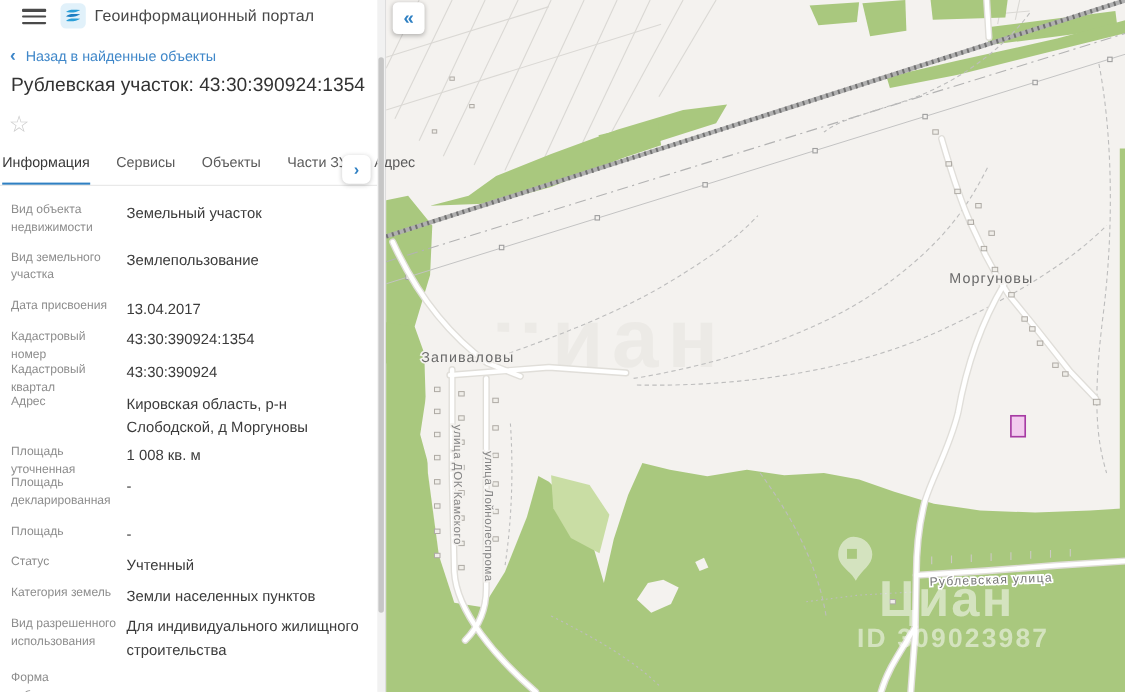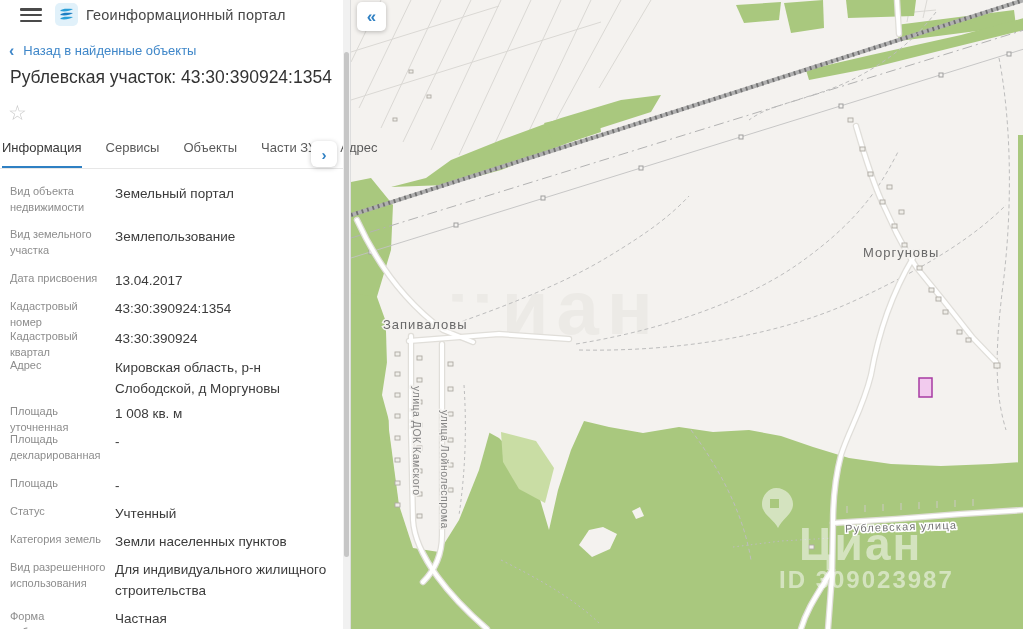--- a/index.html
+++ b/index.html
@@ -79,21 +79,21 @@
     <div class="tab">Части ЗУ</div>
     <div class="tab">Адрес</div>
   </div>
   <div class="tabs-more">
     <span>›</span>
   </div>
   <div class="tabs-divider"></div>
 
   <div class="row" style="top:183px">
     <div class="lbl">Вид объекта недвижимости</div>
-    <div class="val">Земельный портал</div>
+    <div class="val">Земельный участок</div>
   </div>
   <div class="row" style="top:226px">
     <div class="lbl">Вид земельного участка</div>
     <div class="val">Землепользование</div>
   </div>
   <div class="row" style="top:270px">
     <div class="lbl">Дата присвоения</div>
     <div class="val">13.04.2017</div>
   </div>
   <div class="row" style="top:298px">
@@ -127,21 +127,20 @@
   <div class="row" style="top:559px">
     <div class="lbl">Вид разрешенного использования</div>
     <div class="val">Для индивидуального жилищного строительства</div>
   </div>
   <div class="row" style="top:531px">
     <div class="lbl">Категория земель</div>
     <div class="val">Земли населенных пунктов</div>
   </div>
   <div class="row" style="top:608px">
     <div class="lbl">Форма собственности</div>
-    <div class="val">Частная</div>
   </div>
 
   <div class="sb-track">
     <div class="sb-thumb"></div>
   </div>
 </div>
 
 <div class="map">
 <svg width="673" height="629" viewBox="0 0 673 629">
 

